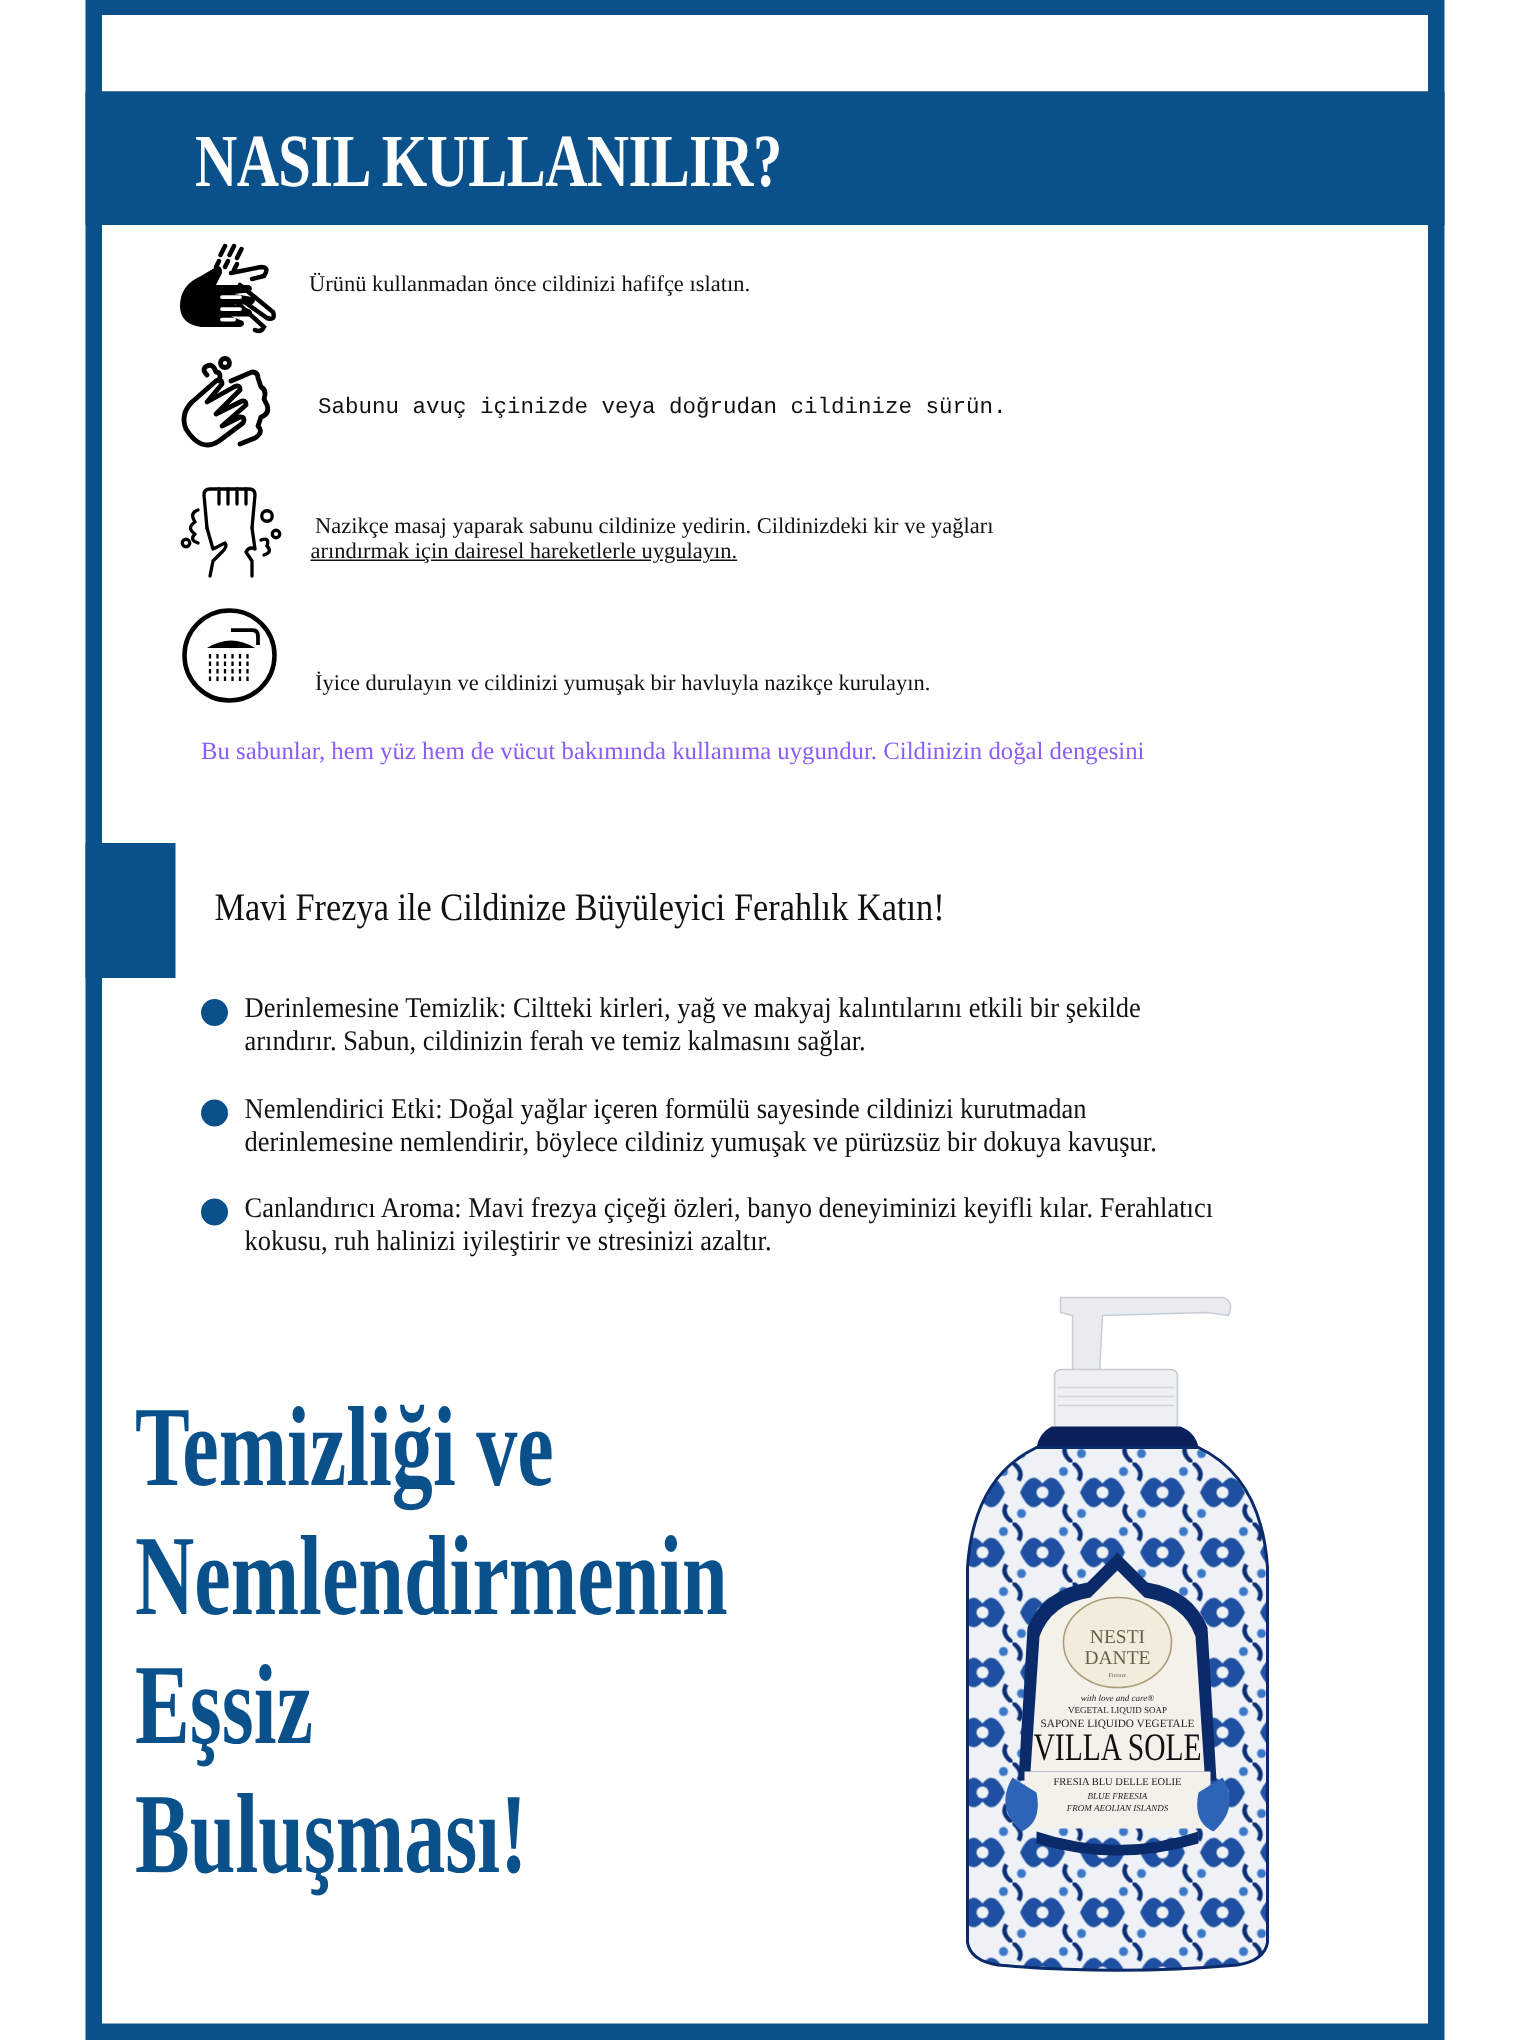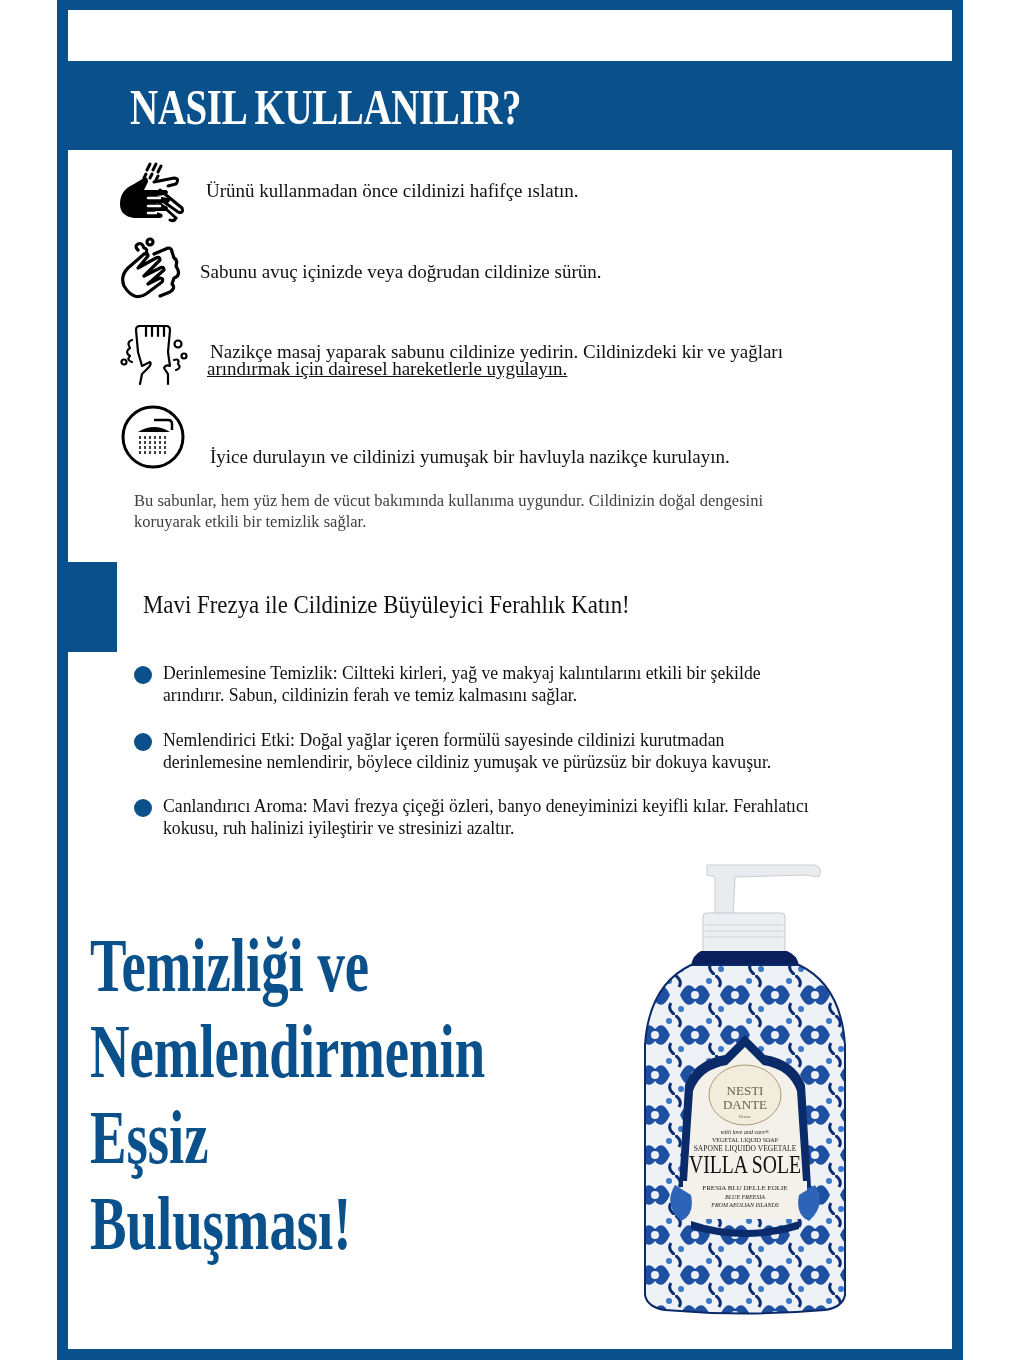--- a/index.html
+++ b/index.html
@@ -5,23 +5,23 @@
   * { box-sizing: border-box; margin: 0; padding: 0; }
   html, body { width: 1020px; height: 1360px; background: #ffffff; overflow: hidden; }
   body { position: relative; font-family: "DejaVu Serif", serif; color: #111; }
 
   .frame { position: absolute; left: 57px; top: 0; width: 906px; height: 1360px; background: #0a518c; }
   .top-box { position: absolute; left: 68px; top: 10px; width: 884px; height: 51px; background: #fff; }
   .header-band { position: absolute; left: 57px; top: 61px; width: 906px; height: 89px; background: #0a518c; }
   .header-title { position: absolute; left: 130px; top: 78px; font-family: "Liberation Serif", serif; font-size: 50px; font-weight: bold; color: #fff; transform: scaleX(0.78); transform-origin: left top; letter-spacing: -0.5px; white-space: nowrap; }
   .content { position: absolute; left: 68px; top: 150px; width: 884px; height: 1199px; background: #fff; }
   .step-icon { position: absolute; width: 70px; height: 70px; }
-  .step-text { position: absolute; font-family: "Liberation Serif", serif; font-size: 19px; line-height: 17px; color: #111; white-space: nowrap; }
+  .step-text { position: absolute; font-family: "Liberation Serif", serif; font-size: 15px; line-height: 17px; color: #111; white-space: nowrap; }
 
-  .note { position: absolute; left: 134px; top: 490px; font-family: "Liberation Serif", serif; font-size: 16.5px; line-height: 21px; color: #404040; width: 760px; }
+  .note { position: absolute; left: 134px; top: 490px; font-family: "Liberation Serif", serif; font-size: 16.5px; line-height: 21px; color: #8b5cf6; width: 760px; }
 
   .side-block { position: absolute; left: 57px; top: 562px; width: 60px; height: 90px; background: #0a518c; }
   .section-title { position: absolute; left: 143px; top: 590px; font-family: "Liberation Serif", serif; font-size: 26px; color: #111; transform: scaleX(0.88); transform-origin: left top; white-space: nowrap; }
 
   .bullet { position: absolute; left: 134px; width: 790px; }
   .bullet-dot { position: absolute; left: 0; top: 4px; width: 18px; height: 18px; border-radius: 50%; background: #0a518c; }
   .bullet-text { position: absolute; left: 29px; top: 0; font-family: "Liberation Serif", serif; font-size: 19px; line-height: 22px; color: #111; white-space: nowrap; transform: scaleX(0.93); transform-origin: left top; }
 
   .headline { position: absolute; left: 90px; top: 922px; font-family: "Liberation Serif", serif; font-size: 76px; line-height: 86px; font-weight: bold; color: #0a518c; transform: scaleX(0.72); transform-origin: left top; white-space: nowrap; }
   .headline div { display: block; }
@@ -59,21 +59,21 @@
 <div class="step-text" style="left:206px; top:182px;">Ürünü kullanmadan önce cildinizi hafifçe ıslatın.</div>
 
 <svg class="step-icon" style="left:116px; top:236px;" viewBox="0 0 70 70">
   <g stroke="#000" stroke-width="3.2" fill="none" stroke-linecap="round" stroke-linejoin="round">
     <circle cx="34" cy="6" r="3"></circle>
     <path d="M22 14 Q18 10 22 8 Q26 6 28 12 Q32 12 30 18"></path>
     <path d="M38 18 L52 12 Q56 12 56 16 L58 22 Q62 24 60 30 L62 34 Q64 40 58 42 L56 48 Q60 52 54 56 L44 60"></path>
     <path d="M8 50 Q4 40 12 32 L28 18 Q32 16 32 20 L22 32 L40 22 Q44 20 44 24 L28 40 L44 32 Q48 30 48 34 L32 48 L44 42 Q48 42 46 46 L30 58 Q18 66 8 50 Z"></path>
   </g>
 </svg>
-<div class="step-text" style="left:200px; top:263px;">Sabunu avuç içinizde veya doğrudan cildinize sürün.</div>
+<div class="step-text" style="left:212px; top:263px;font-family:Liberation Mono, monospace;">Sabunu avuç içinizde veya doğrudan cildinize sürün.</div>
 
 <svg class="step-icon" style="left:118px; top:322px;" viewBox="0 0 70 70">
   <g stroke="#000" stroke-width="2.2" fill="none" stroke-linecap="round" stroke-linejoin="round">
     <path d="M20 30 L18 8 Q18 4 22 4 L48 4 Q52 4 52 8 L50 30"></path>
     <line x1="28" y1="4" x2="28" y2="14"></line>
       <line x1="34" y1="4" x2="34" y2="14"></line>
       <line x1="40" y1="4" x2="40" y2="14"></line>
       <line x1="46" y1="4" x2="46" y2="14"></line>
     <path d="M20 30 L24 44 L32 40 Q34 42 30 46 L24 52 L22 62"></path>
     <path d="M50 30 L52 44 Q48 42 46 46 L50 52 L50 62"></path>
@@ -97,21 +97,20 @@
       <line x1="32" y1="34" x2="32" y2="54"></line>
     <line x1="37" y1="34" x2="37" y2="54"></line>
       <line x1="42" y1="34" x2="42" y2="54"></line>
       <line x1="47" y1="34" x2="47" y2="52"></line>
   </g>
 </svg>
 <div class="step-text" style="left:210px; top:448px;">İyice durulayın ve cildinizi yumuşak bir havluyla nazikçe kurulayın.</div>
 
 <div class="note">
   <div>Bu sabunlar, hem yüz hem de vücut bakımında kullanıma uygundur. Cildinizin doğal dengesini</div>
-  <div>koruyarak etkili bir temizlik sağlar.</div>
 </div>
 
 <div class="side-block"></div>
 <div class="section-title">Mavi Frezya ile Cildinize Büyüleyici Ferahlık Katın!</div>
 
 <div class="bullet" style="top:662px;">
   <span class="bullet-dot"></span>
   <div class="bullet-text">
     <div>Derinlemesine Temizlik: Ciltteki kirleri, yağ ve makyaj kalıntılarını etkili bir şekilde</div>
     <div>arındırır. Sabun, cildinizin ferah ve temiz kalmasını sağlar.</div>

